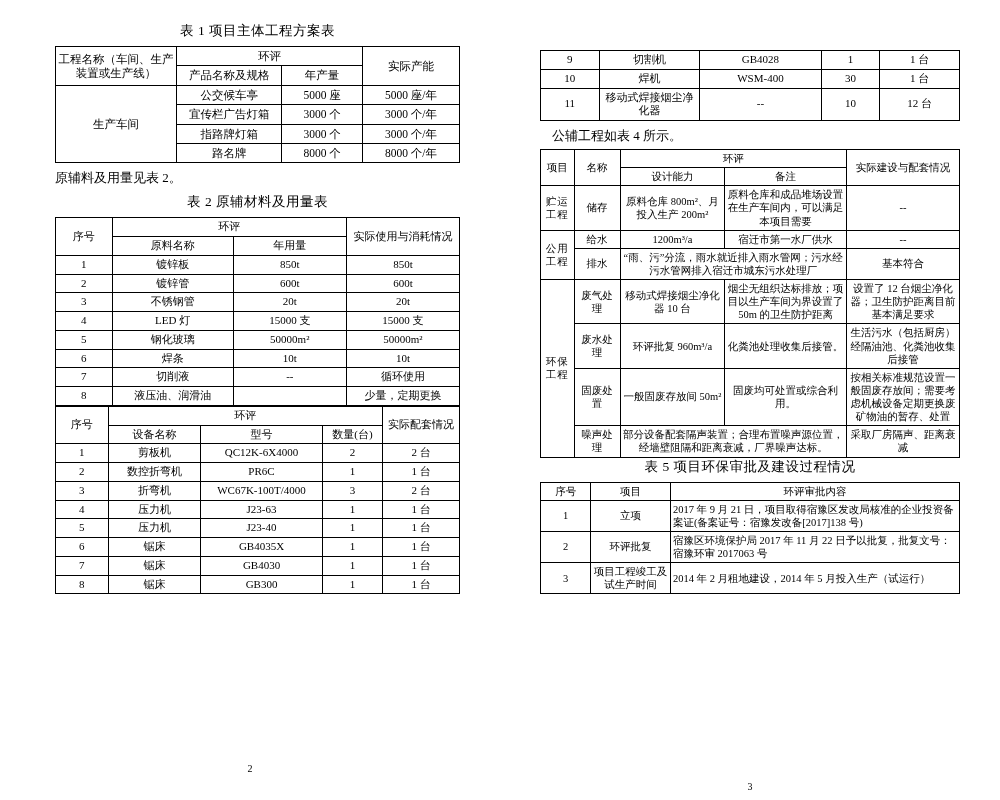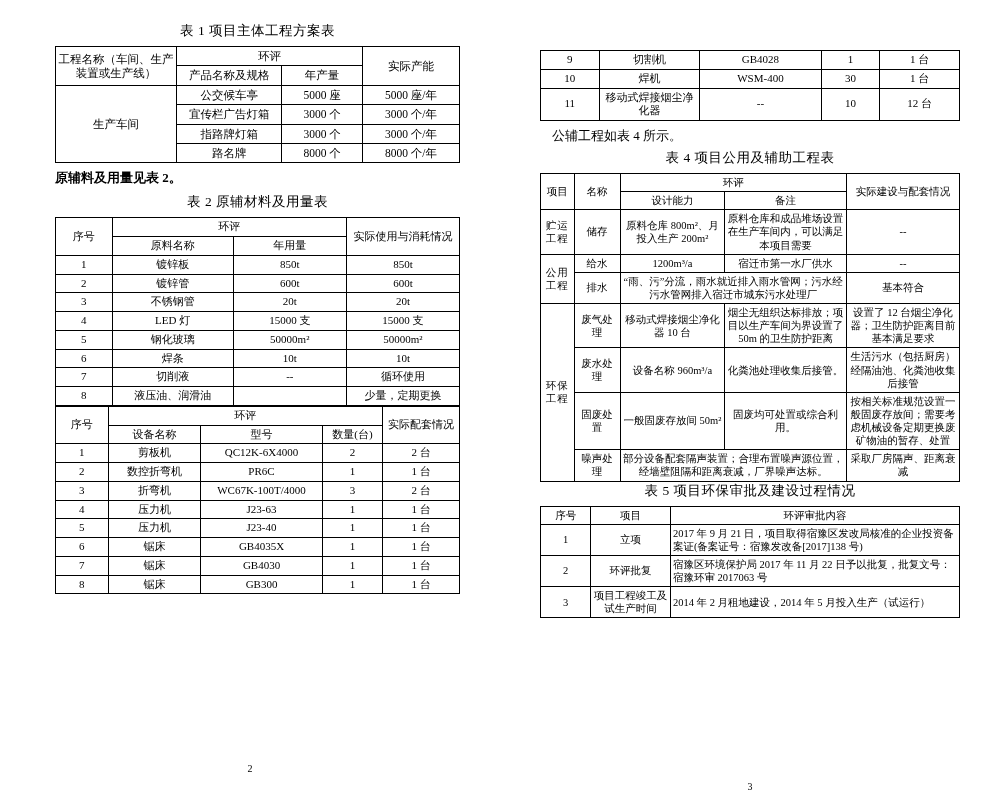--- a/index.html
+++ b/index.html
@@ -38,21 +38,20 @@
   .tbl-title {
     text-align: center;
     font-size: 13.5px;
     margin: 0 0 6px 0;
     letter-spacing: 0.5px;
   }
   .para {
     font-size: 13px;
     margin: 6px 0 6px 0;
     text-indent: 0;
-    font-weight: bold;
   }
   .para-ind {
     font-size: 13px;
     margin: 6px 0 4px 0;
     padding-left: 12px;
   }
   table {
     border-collapse: collapse;
     width: 100%;
     table-layout: fixed;
@@ -317,21 +316,20 @@
           <td>移动式焊接烟尘净化器</td>
           <td>--</td>
           <td>10</td>
           <td>12 台</td>
         </tr>
       </tbody>
     </table>
 
     <div class="para-ind">公辅工程如表 4 所示。</div>
 
-    <div class="tbl-title">表 4  项目公用及辅助工程表</div>
     <table class="t-tiny">
       <colgroup>
           <col style="width:8%">
           <col style="width:11%">
           <col style="width:25%">
           <col style="width:29%">
           <col style="width:27%">
         </colgroup>
       <tbody>
         <tr>
@@ -368,21 +366,21 @@
 
         <tr>
           <td rowspan="4" class="vhead">环保工程</td>
           <td>废气处理</td>
           <td>移动式焊接烟尘净化器 10 台</td>
           <td>烟尘无组织达标排放；项目以生产车间为界设置了 50m 的卫生防护距离</td>
           <td>设置了 12 台烟尘净化器；卫生防护距离目前基本满足要求</td>
         </tr>
         <tr>
           <td>废水处理</td>
-          <td>设备名称 960m³/a</td>
+          <td>环评批复 960m³/a</td>
           <td>化粪池处理收集后接管。</td>
           <td>生活污水（包括厨房）经隔油池、化粪池收集后接管</td>
         </tr>
         <tr>
           <td>固废处置</td>
           <td>一般固废存放间 50m²</td>
           <td>固废均可处置或综合利用。</td>
           <td>按相关标准规范设置一般固废存放间；需要考虑机械设备定期更换废矿物油的暂存、处置</td>
         </tr>
         <tr>

